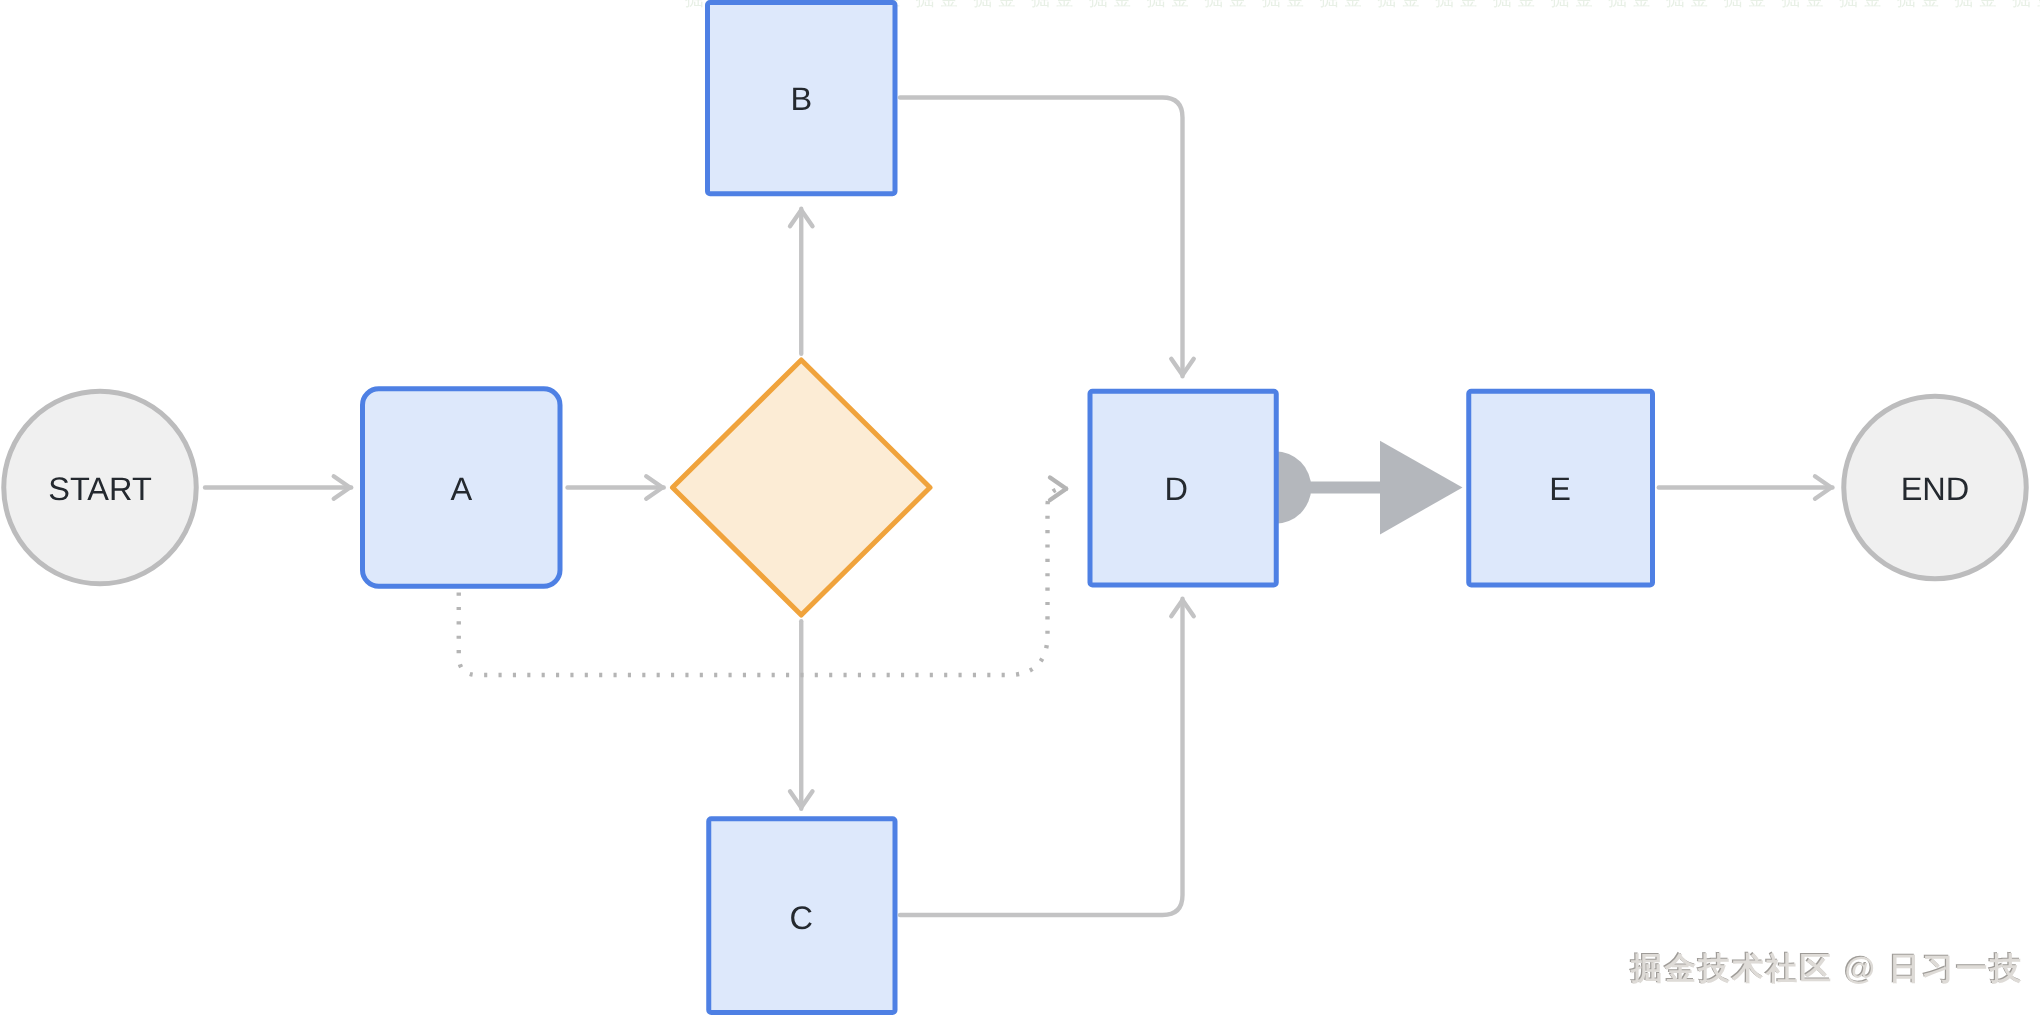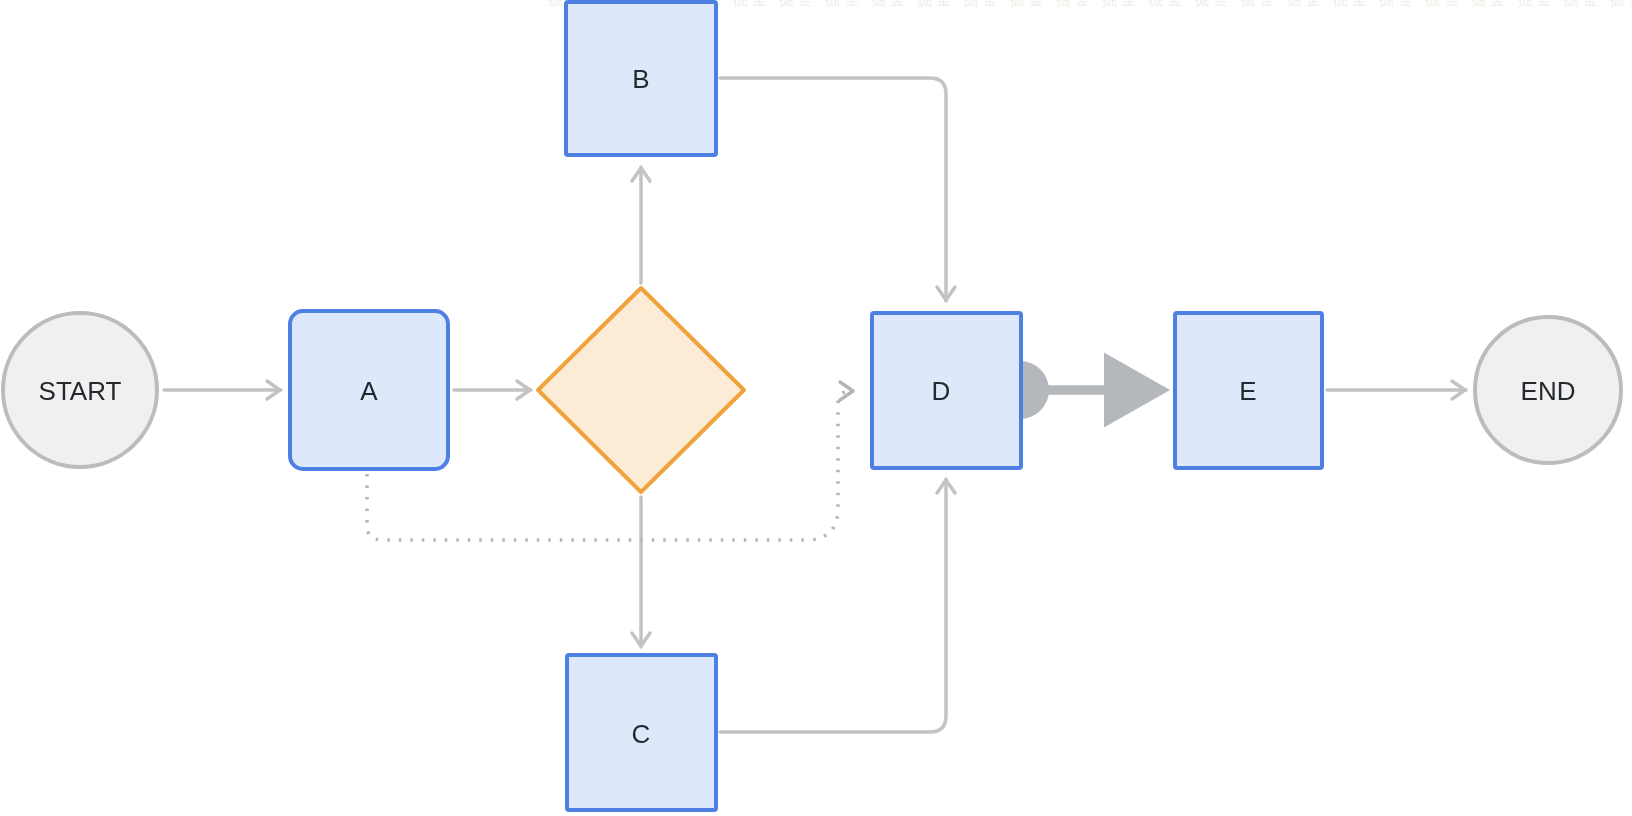--- a/index.html
+++ b/index.html
@@ -116,13 +116,14 @@
       <rect x="1175" y="313" width="147" height="155" rx="2" stroke-width="4" fill="#dde8fb" stroke="#4e80e4"></rect>
       <text x="1248" y="390" text-anchor="middle" dominant-baseline="central" dy="0.04em" fill="#24292f">E</text>
     </g>
 
     <g>
       <circle cx="1548" cy="390" r="73" stroke-width="4" fill="#f0f0f0" stroke="#bcbcbd"></circle>
       <text x="1548" y="390" text-anchor="middle" dominant-baseline="central" dy="0.04em" fill="#24292f">END</text>
     </g>
   </svg>
 
+  <div class="corner-watermark">掘金技术社区 @ 日习一技</div>
 </div>
 
 </body></html>

